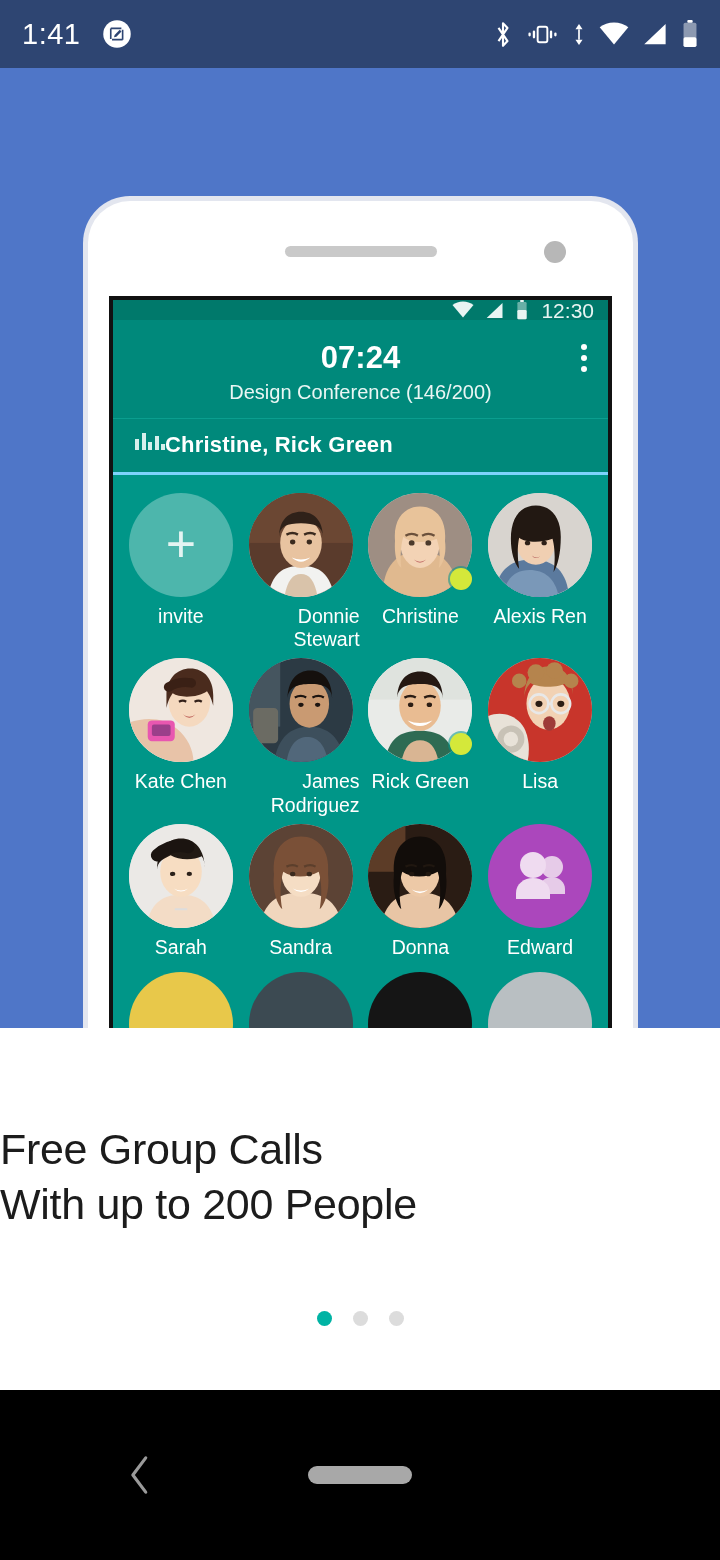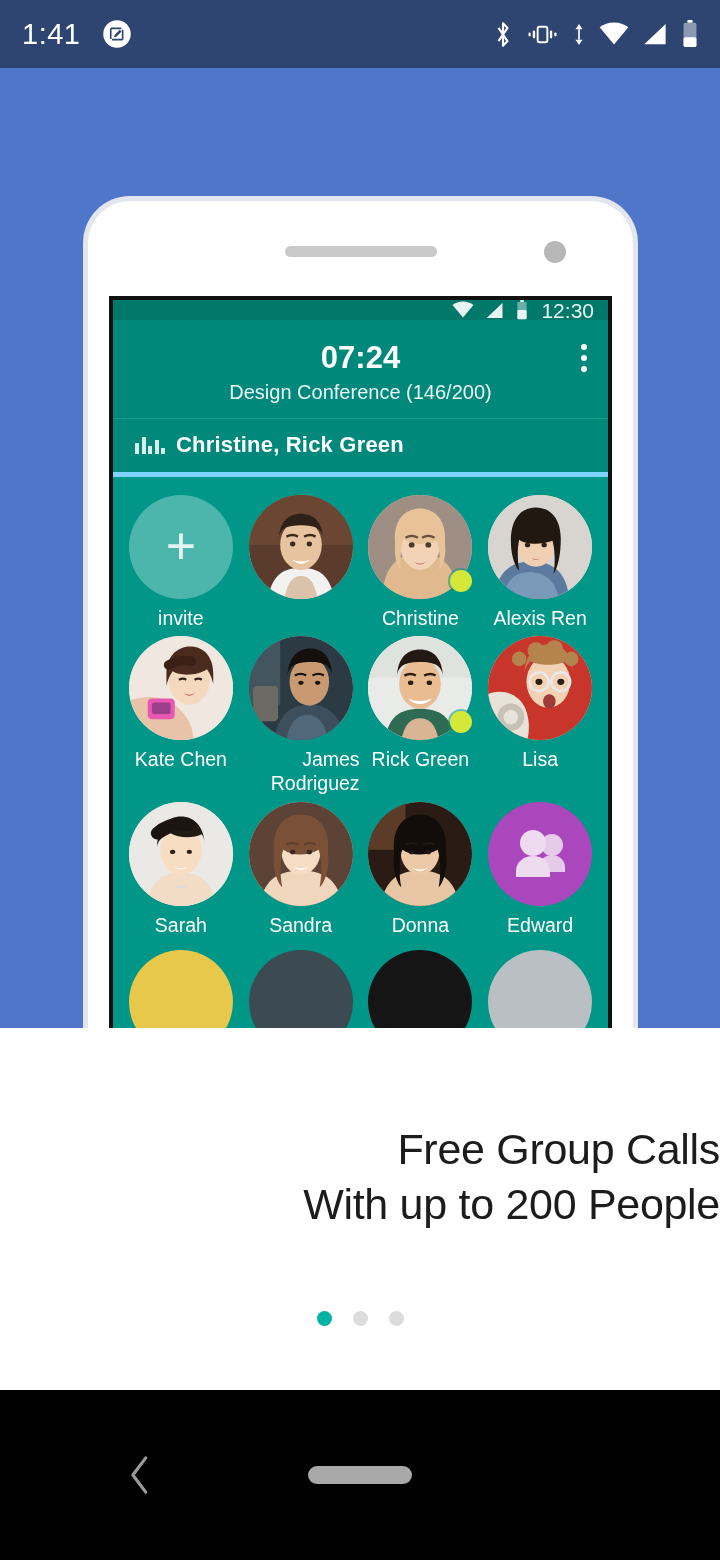--- a/index.html
+++ b/index.html
@@ -71,22 +71,22 @@
   }
   .overflow-btn{
     position:absolute; right:20px; top:24px;
     width:8px; display:flex; flex-direction:column; gap:5px; align-items:center;
     cursor:pointer;
   }
   .overflow-btn i{ width:6px; height:6px; border-radius:50%; background:#fff; display:block; }
 
   
   .speaking-bar{
-    background:#00897b; padding:13px 0 14px 22px; display:flex; align-items:center;
-    gap:11px; border-bottom:5px solid #7dd3fc;
+    background:#00897b; padding:13px 0 14px 22px; display:flex; 
+    border-bottom:3px solid #7dd3fc;
   }
   .speaking-bar .label{ color:#fff; font-size:22px; font-weight:700; letter-spacing:.2px; }
   .eq{ display:flex; align-items:flex-end; gap:2.5px; height:18px; }
   .eq i{ width:4px; background:#d6f0ec; display:block; }
   .eq i:nth-child(1){ height:11px; }
   .eq i:nth-child(2){ height:17px; }
   .eq i:nth-child(3){ height:8px; }
   .eq i:nth-child(4){ height:14px; }
   .eq i:nth-child(5){ height:6px; }
 
@@ -121,21 +121,21 @@
   
   .group-avatar{ background:#ab47bc; display:flex; align-items:center; justify-content:center; }
 
   
   #caption-section{
     position:absolute; left:0; top:1028px; width:720px; height:362px;
     background:#fff;
   }
   #caption{
     position:absolute; left:0; right:0; top:94px;
-    text-align:right; color:#1c1c1c;
+    text-align:left; color:#1c1c1c;
     font-size:43px; line-height:1.28; font-weight:400; letter-spacing:-0.3px;
   }
   #dots{
     position:absolute; left:0; right:0; top:283px;
     display:flex; justify-content:center; gap:21px;
   }
   #dots i{ width:15px; height:15px; border-radius:50%; background:#dcdcdc; display:block; cursor:pointer; }
   #dots i.on{ background:#00b3a4; }
 
   
@@ -284,20 +284,21 @@
                 <path d="M34 100c3-16 8-22 16-22s13 6 16 22z" fill="#d9c3aa"></path>
                 <ellipse cx="50" cy="48" rx="20" ry="24" fill="#e8c3a0"></ellipse>
                 <path d="M29 42c0-16 9-24 21-24s21 8 21 24c0-10-8-13-21-13s-21 3-21 13z" fill="#2f2119"></path>
                 <ellipse cx="42" cy="47" rx="2.6" ry="2.4" fill="#3a2a1e"></ellipse>
                 <ellipse cx="58" cy="47" rx="2.6" ry="2.4" fill="#3a2a1e"></ellipse>
                 <path d="M41 62q9 8 18 0q-9 4-18 0z" fill="#fff"></path>
                 <path d="M36 40q6-3 11 0M53 40q6-3 11 0" stroke="#3a2a1e" stroke-width="2.4" fill="none"></path>
               </svg>
             </div>
           </div>
+          <div class="name">Donnie Stewart</div>
         </div>
 
         <div class="person">
           <div class="avatar-wrap">
             <div class="avatar">
               <svg class="ph" viewBox="0 0 100 100" preserveAspectRatio="xMidYMid slice">
                 <rect width="100" height="100" fill="#9e8e83"></rect>
                 <path d="M14 100c0-30 14-44 36-44s36 14 36 44z" fill="#e0b98f"></path>
                 <ellipse cx="50" cy="48" rx="19" ry="24" fill="#f3d3b5"></ellipse>
                 <path d="M26 46c-2-22 10-33 24-33s26 11 24 33c2 14-3 24-6 26 3-16-2-28-2-28-10 5-26 4-32-2 0 0-4 12-2 30-4-3-7-12-6-26z" fill="#e8c39a"></path>

